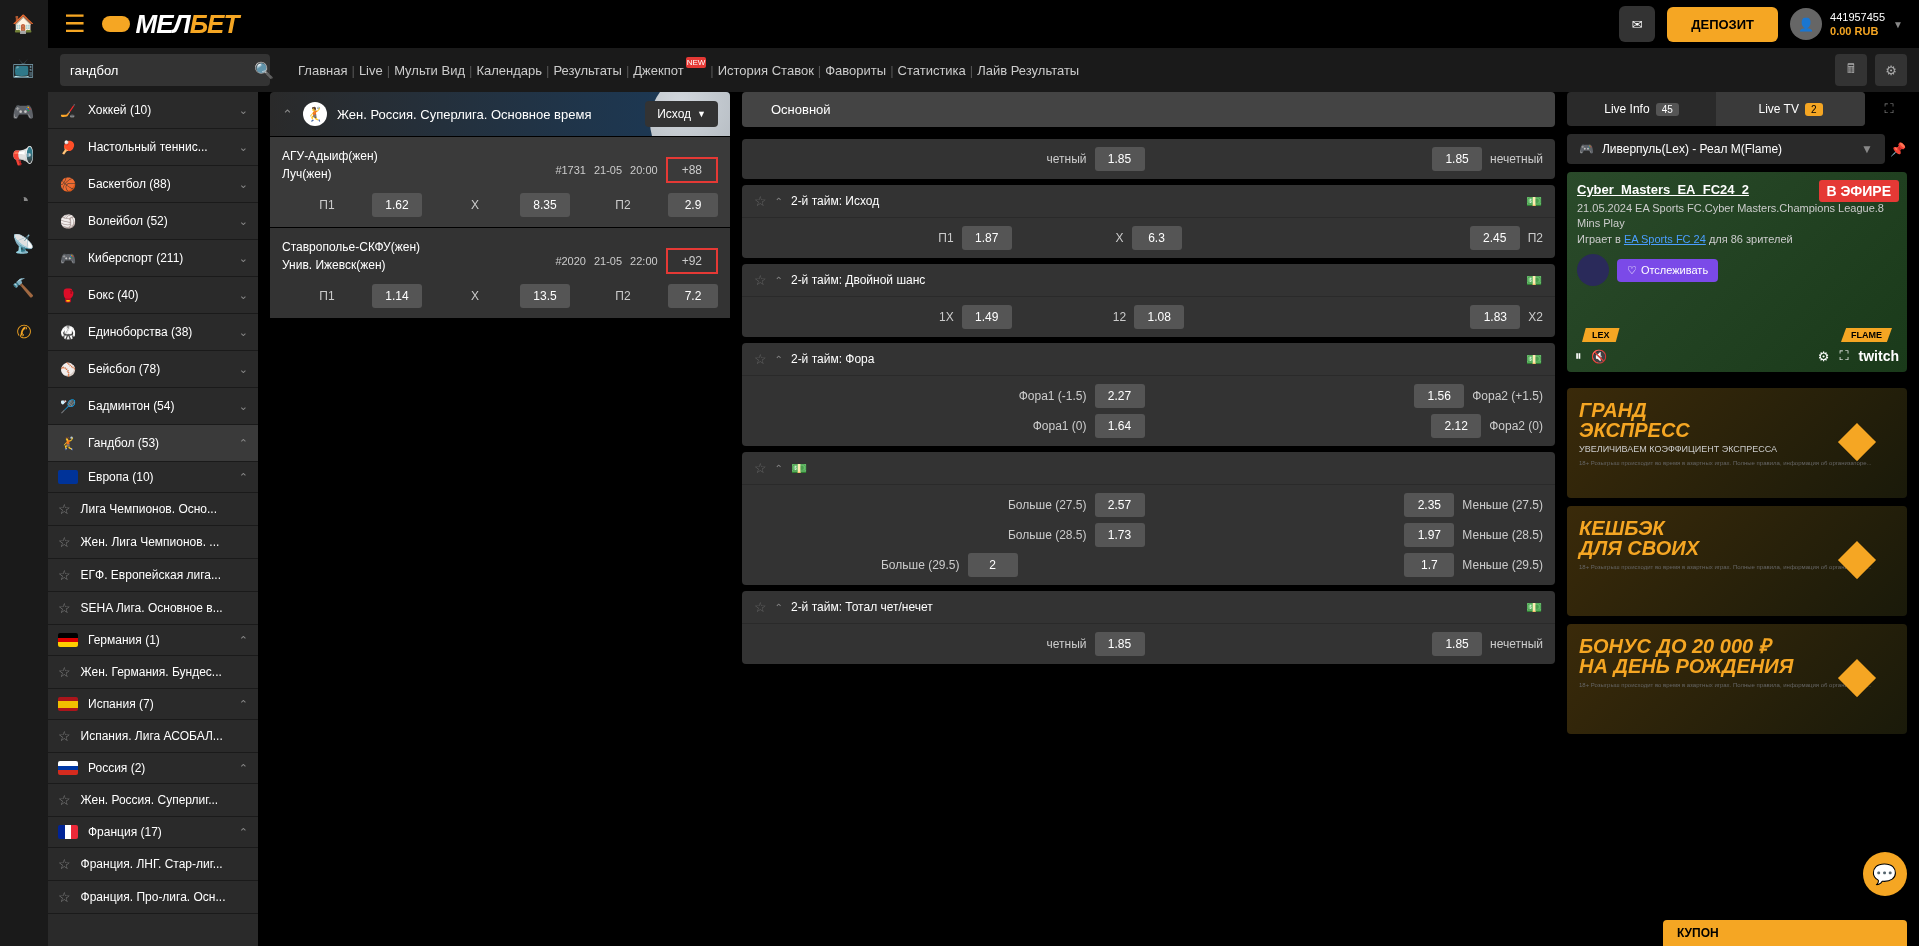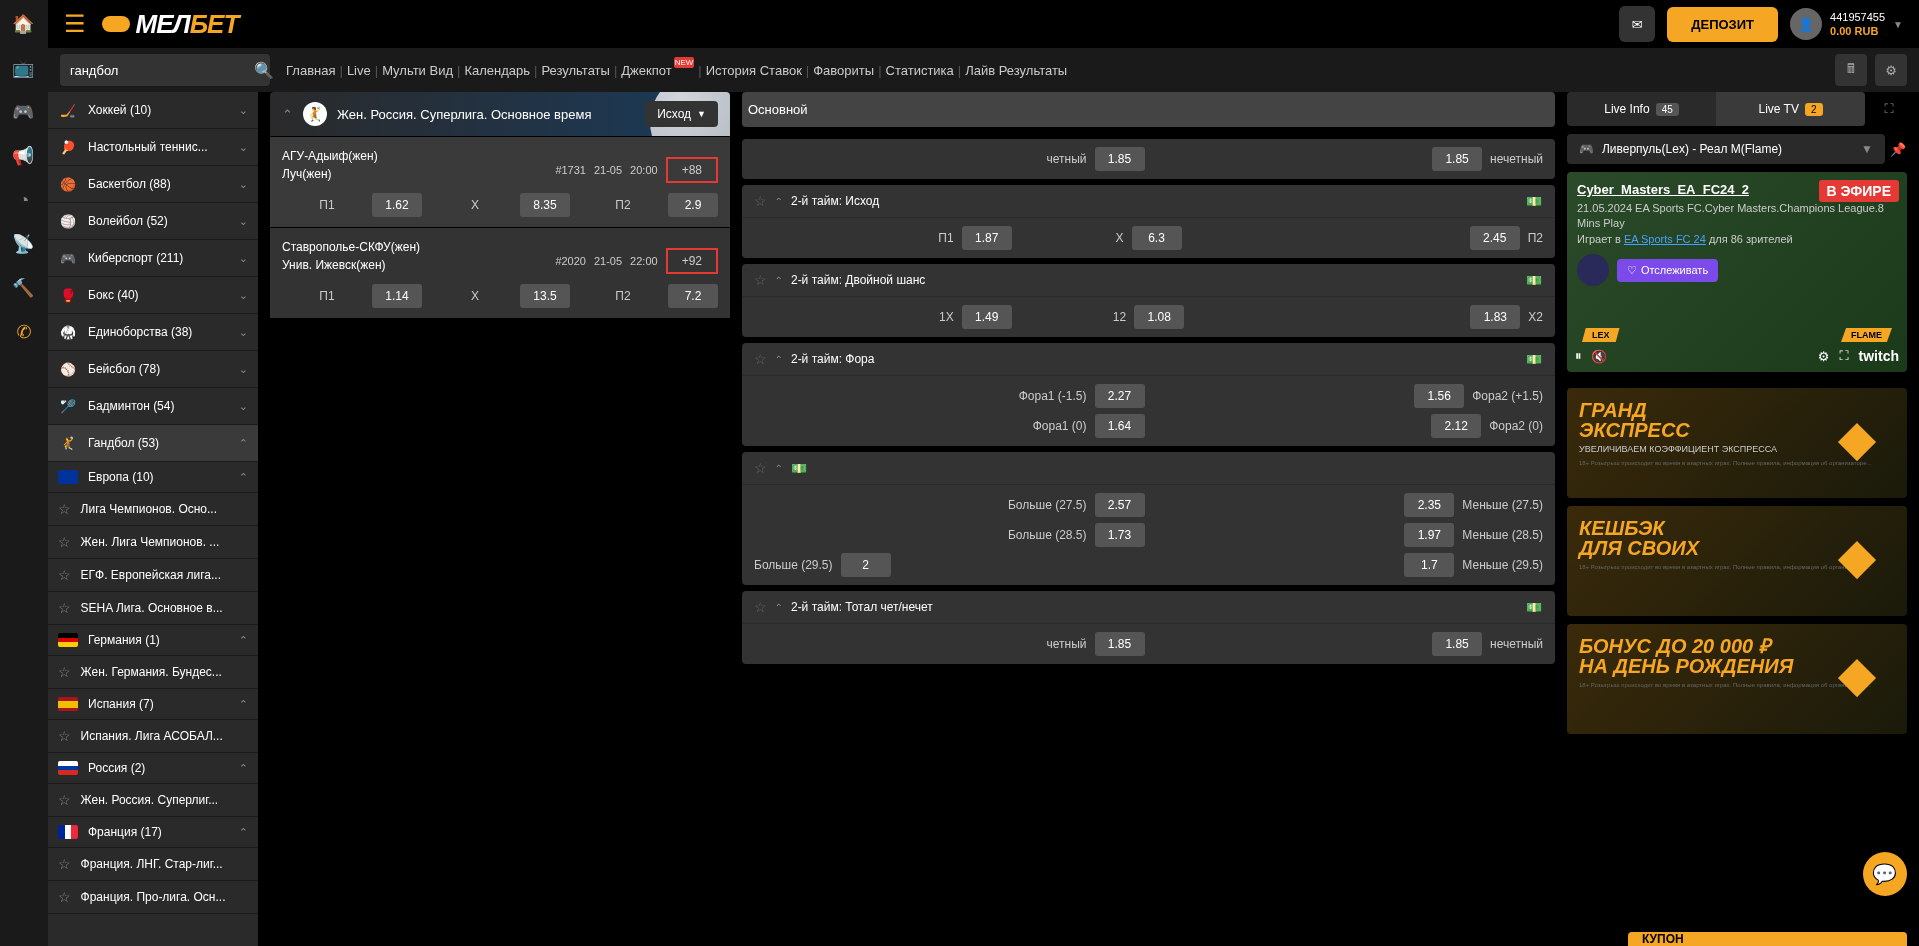--- a/index.html
+++ b/index.html
@@ -15,21 +15,21 @@
 .logo-icon{width:28px;height:16px;background:#f5a623;border-radius:8px;position:relative}
 .logo-text{font-size:26px;font-weight:900;font-style:italic;letter-spacing:-1px}
 .logo-text .yellow{color:#f5a623}
 .topbar-right{margin-left:auto;display:flex;align-items:center;gap:12px}
 .mail-btn{width:36px;height:36px;background:#333;border-radius:6px;display:flex;align-items:center;justify-content:center;color:#fff;cursor:pointer}
 .deposit-btn{background:#f5a623;color:#000;padding:10px 24px;border-radius:6px;font-weight:700;font-size:13px;cursor:pointer}
 .user-info{display:flex;align-items:center;gap:8px;cursor:pointer}
 .avatar{width:32px;height:32px;background:#666;border-radius:50%;display:flex;align-items:center;justify-content:center}
 .user-text{font-size:11px;line-height:1.3}
 .user-text .balance{color:#f5a623;font-weight:700}
-.subbar{height:44px;background:#1a1a1a;display:flex;align-items:center;padding:0 12px;gap:16px}
+.subbar{height:44px;background:#1a1a1a;display:flex;align-items:center;padding:0 12px;gap:28px}
 .search-box{width:210px;height:32px;background:#333;border-radius:4px;display:flex;align-items:center;padding:0 10px;gap:8px}
 .search-box input{background:none;border:none;color:#fff;flex:1;outline:none;font-size:13px}
 .search-ico{color:#aaa;font-size:16px}
 .nav-links{display:flex;gap:4px;font-size:13px;color:#ccc;align-items:center}
 .nav-links span{cursor:pointer}
 .nav-links .sep{color:#555}
 .nav-links .new-badge{background:#e53935;color:#fff;font-size:8px;padding:1px 1px;border-radius:2px;position:relative;top:-8px;margin-left:-2px}
 .subbar-right{margin-left:auto;display:flex;gap:8px}
 .tool-btn{width:32px;height:32px;background:#333;border-radius:4px;display:flex;align-items:center;justify-content:center;color:#aaa;cursor:pointer}
 .body-row{flex:1;display:flex;overflow:hidden}
@@ -57,21 +57,21 @@
 .match-card.alt{background:#3a3a3a}
 .match-top{display:flex;justify-content:space-between;align-items:flex-end}
 .teams{font-size:12px;line-height:1.5}
 .match-meta{display:flex;align-items:center;gap:8px;font-size:11px;color:#ccc}
 .more-bets{border:2px solid #e53935;padding:4px 14px;font-size:12px;cursor:pointer}
 .odds-row{display:flex;gap:8px;margin-top:10px}
 .odd-cell{flex:1;display:flex;align-items:center;justify-content:space-between;font-size:12px}
 .odd-cell .lbl{color:#ccc;flex:1;text-align:center}
 .odd-val{background:#555;padding:5px 12px;border-radius:3px;min-width:50px;text-align:center;cursor:pointer;font-size:12px}
 .markets-col{flex:1;display:flex;flex-direction:column;gap:6px;overflow-y:auto}
-.market-tab{background:#444;padding:10px 6px;border-radius:4px;font-size:13px;cursor:pointer}
+.market-tab{background:#444;padding:10px 29px;border-radius:4px;font-size:13px;cursor:pointer}
 .market-box{background:#333;border-radius:4px}
 .market-hdr{display:flex;align-items:center;padding:8px 12px;gap:8px;border-bottom:1px solid #2a2a2a}
 .market-hdr .star{color:#666}
 .market-hdr .chev{color:#888;font-size:10px}
 .market-hdr .title{font-size:12px;flex:1}
 .market-hdr .icons{color:#666;font-size:13px}
 .market-body{padding:8px 12px;display:flex;flex-direction:column;gap:6px}
 .mrow{display:flex;gap:8px}
 .mcell{flex:1;display:flex;align-items:center;gap:8px}
 .mcell .lbl{font-size:12px;color:#ccc}
@@ -94,21 +94,21 @@
 .video-ctrl{position:absolute;bottom:8px;left:8px;right:8px;display:flex;align-items:center;gap:10px;color:#fff}
 .follow-btn{background:#7b4ae8;padding:5px 10px;border-radius:4px;font-size:11px;display:flex;align-items:center;gap:4px;cursor:pointer}
 .team-lbl{position:absolute;bottom:30px;background:#f5a623;color:#000;padding:2px 10px;font-size:9px;font-weight:700;clip-path:polygon(10% 0,100% 0,90% 100%,0 100%)}
 .team-lbl.left{left:15px}
 .team-lbl.right{right:15px}
 .promo{background:linear-gradient(135deg,#3a2a0a,#1a1a0a);border-radius:4px;padding:12px;position:relative;height:110px;overflow:hidden}
 .promo h3{color:#f5a623;font-size:20px;font-weight:900;font-style:italic;line-height:1}
 .promo p{font-size:9px;color:#ccc;margin-top:4px}
 .promo .fine{font-size:6px;color:#666;margin-top:6px;line-height:1.2}
 .promo-ico{position:absolute;right:10px;top:10px;width:80px;height:80px;display:flex;align-items:center;justify-content:center;font-size:50px;color:#f5a623}
-.coupon-bar{position:fixed;bottom:0;right:12px;width:279px;background:#f5a623;color:#000;padding:0 14px;font-size:12px;font-weight:700;border-radius:4px 4px 0 0;cursor:pointer}
+.coupon-bar{position:fixed;bottom:0;right:12px;width:244px;background:#f5a623;color:#000;padding:6px 14px;font-size:12px;font-weight:700;border-radius:4px 4px 0 0;cursor:pointer}
 .chat-btn{position:fixed;bottom:50px;right:12px;width:44px;height:44px;background:#f5a623;border-radius:50%;display:flex;align-items:center;justify-content:center;color:#000;font-size:20px;cursor:pointer}
 ::-webkit-scrollbar{width:6px}
 ::-webkit-scrollbar-track{background:#1a1a1a}
 ::-webkit-scrollbar-thumb{background:#555;border-radius:3px}
 </style>
 </head>
 <body>
 
 <div class="main">
   <div class="nav-rail">
@@ -479,21 +479,21 @@
                     <div class="mcell" style="justify-content:flex-end">
                       <span class="lbl">Больше (28.5)</span>
                       <span class="odd-val">1.73</span>
                     </div>
                     <div class="mcell" style="justify-content:flex-start;flex-direction:row-reverse">
                       <span class="lbl">Меньше (28.5)</span>
                       <span class="odd-val">1.97</span>
                     </div>
                   </div>
                   <div class="mrow">
-                    <div class="mcell" style="justify-content:flex-start">
+                    <div class="mcell" style="justify-content:center">
                       <span class="lbl">Больше (29.5)</span>
                       <span class="odd-val">2</span>
                     </div>
                     <div class="mcell" style="justify-content:flex-start;flex-direction:row-reverse">
                       <span class="lbl">Меньше (29.5)</span>
                       <span class="odd-val">1.7</span>
                     </div>
                   </div>
                 </div>
               </div>

